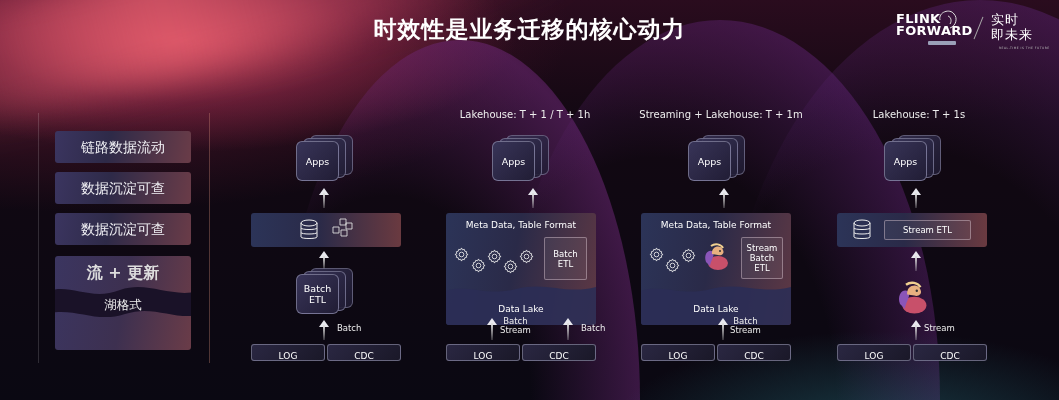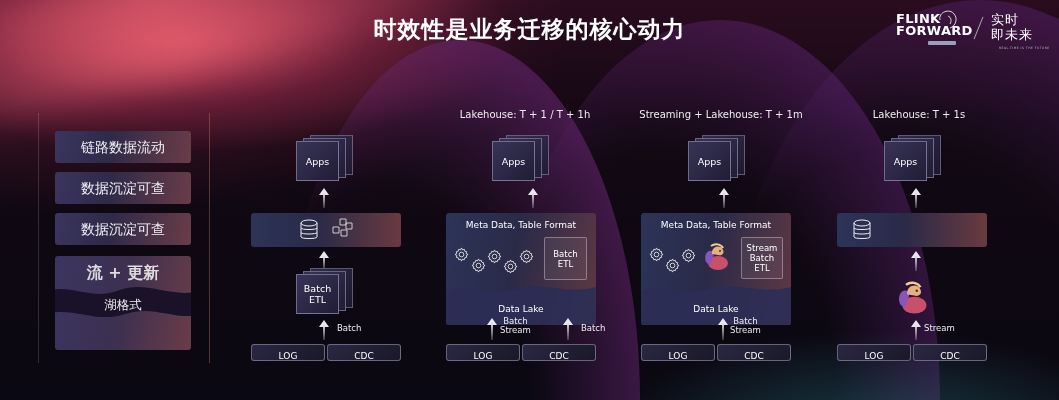--- a/index.html
+++ b/index.html
@@ -55,21 +55,21 @@
     background: linear-gradient(100deg, #3b3560 0%, #3d3050 50%, #6a3c48 100%);
     overflow: hidden;
   }
   .lake-card .top { position: absolute; left: 0; top: 7px; width: 100%; text-align: center; font-size: 16px; font-weight: bold; color: #ddd; }
   .lake-card .wave { position: absolute; left: -10px; top: 26px; width: 160px; height: 36px; }
   .lake-card .mid { position: absolute; left: 0; top: 41px; width: 100%; text-align: center; font-size: 12.5px; color: #eee; }
 
   .col { position: absolute; top: 100px; height: 280px; }
   .col-title { position: absolute; top: 9px; left: 0; width: 100%; text-align: center; font-size: 10px; color: #eee; }
   .stack { position: absolute; width: 58px; height: 46px; }
-  .stack .card { position: absolute; width: 43px; height: 40px; border-radius: 0; border: 1px solid rgba(200,200,230,0.45); background: linear-gradient(135deg, #383458, #211d35); }
+  .stack .card { position: absolute; width: 43px; height: 40px; border-radius: 6px; border: 1px solid rgba(200,200,230,0.45); background: linear-gradient(135deg, #383458, #211d35); }
   .stack .c3 { left: 14px; top: 0; opacity: 0.8; }
   .stack .c2 { left: 7px; top: 3px; opacity: 0.9; }
   .stack .c1 { left: 0; top: 6px; display: flex; align-items: center; justify-content: center; font-size: 9.5px; text-align: center; line-height: 11px; }
   .arrow { position: absolute; width: 10px; }
   .arrow .shaft { position: absolute; left: 4px; top: 5px; width: 2px; bottom: 0; background: linear-gradient(#ddd, rgba(220,220,220,0.2)); }
   .arrow .head { position: absolute; left: 0; top: 0; width: 0; height: 0; border-left: 5px solid transparent; border-right: 5px solid transparent; border-bottom: 7px solid #e8e8ee; }
   .arrow-label { position: absolute; font-size: 8.5px; line-height: 9px; color: #eee; }
   .band {
     position: absolute; height: 34px; border-radius: 3px;
     background: linear-gradient(90deg, #2c3458 0%, #2a2a48 45%, #6a3a40 100%);
@@ -299,20 +299,21 @@
   </div>
   <div class="arrow" style="left:77px;top:88px;height:20px">
       <div class="head"></div>
       <div class="shaft"></div>
     </div>
   <div class="band" style="left:3px;top:113px;width:150px">
     <svg class="db-icon" style="left:14px;top:6px" viewBox="0 0 22 22">
       <ellipse cx="11" cy="4" rx="8" ry="3" fill="none" stroke="#eee" stroke-width="1"></ellipse>
       <path d="M3 4 V18 C3 20 19 20 19 18 V4 M3 9 C3 11 19 11 19 9 M3 13.5 C3 15.5 19 15.5 19 13.5" fill="none" stroke="#eee" stroke-width="1"></path>
     </svg>
+    <div class="etl-box" style="left:47px;top:7px;width:87px;height:20px;line-height:18px">Stream ETL</div>
   </div>
   <div class="arrow" style="left:77px;top:151px;height:20px">
       <div class="head"></div>
       <div class="shaft"></div>
     </div>
   <svg class="squirrel" style="left:60px;top:180px;width:36px;height:36px" viewBox="0 0 30 30">
     <ellipse cx="17" cy="21" rx="10" ry="7" fill="#c8506a"></ellipse>
     <path d="M5 20 C2 12 8 6 12 10 C14 14 10 18 9 24 Z" fill="#8a55b8"></path>
     <path d="M11 12 C10 4 20 2 22 8 C24 12 20 14 17 13 Z" fill="#e8b080"></path>
     <circle cx="19" cy="9" r="1" fill="#333"></circle>

